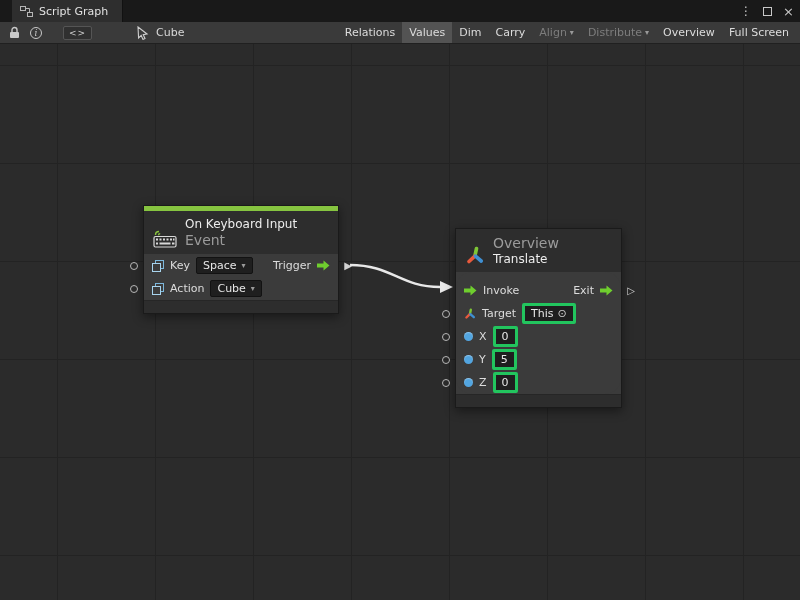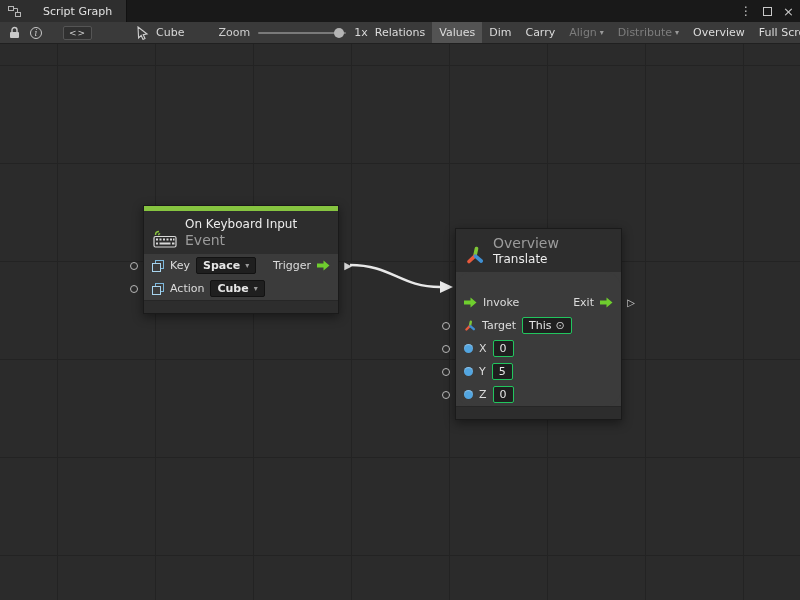--- a/index.html
+++ b/index.html
@@ -2,21 +2,21 @@
 <html style="--event-accent: #86c440; --flow-green: #6fce2e; --port-blue: #52a5e0; --wire: #e8e8e8;"><head>
 <meta charset="utf-8">
 <style>
   * { margin:0; padding:0; box-sizing:border-box; }
   html,body { width:800px; height:600px; overflow:hidden; }
   body { font-family:"DejaVu Sans","Liberation Sans",sans-serif; font-size:11px; color:#d8d8d8; background:#191919; }
   .window { position:relative; width:800px; height:600px; }
 
   
   .titlebar { position:absolute; top:0; left:0; right:0; height:22px; background:#191919; display:flex; align-items:stretch; }
-  .tab { display:flex; align-items:center; gap:22px; background:#2e2e2e; padding:0 14px 0 8px; border-right:1px solid #111; }
+  .tab { display:flex; align-items:center; gap:6px; background:#2e2e2e; padding:0 14px 0 8px; border-right:1px solid #111;margin-left:12px; }
   .tab-label { color:#e2e2e2; }
   .win-controls { position:absolute; right:6px; top:0; height:22px; display:flex; align-items:center; gap:11px; }
   .kebab { font-size:12px; color:#c8c8c8; }
   .maxbox { width:9px; height:9px; border:1px solid #c8c8c8; display:inline-block; }
   .closex { font-size:13px; color:#c8c8c8; line-height:1; }
 
   
   .toolbar { position:absolute; top:22px; left:0; right:0; height:22px; background:#3a3a3a; border-bottom:1px solid #202020; display:flex; align-items:center; padding:0 4px; }
   .tb-ic { display:inline-flex; align-items:center; justify-content:center; padding:0 5px; height:100%; }
   .info-circle { width:12px; height:12px; border:1px solid #c8c8c8; border-radius:50%; font-size:9px; color:#c8c8c8; display:inline-flex; align-items:center; justify-content:center; font-style:italic; font-family:"DejaVu Serif",serif; }
@@ -53,27 +53,27 @@
   .nrow { position:relative; display:flex; align-items:center; gap:6px; height:23px; padding:0 8px; }
   .sp { flex:1; }
   .rlabel { color:#dcdcdc; }
   .nfooter { height:13px; background:#2d2d2d; border-top:1px solid #262626; }
 
   .portc { position:absolute; left:-14px; top:50%; margin-top:-4px; width:8px; height:8px; border:1px solid #b7b7b7; border-radius:50%; background:transparent; }
   .port-tri { position:absolute; right:-14px; top:50%; transform:translateY(-50%); font-size:10px; color:#d2d2d2; line-height:1; }
   .bluedot { width:9px; height:9px; border-radius:50%; background:var(--port-blue,#52a5e0); box-shadow:inset 0 1px 1px rgba(255,255,255,.35); }
   .farrow path { fill:var(--flow-green,#6fce2e); }
 
-  .dropdown { display:inline-flex; align-items:center; gap:5px; background:#1f1f1f; border:1px solid #121212; border-radius:2px; padding:1px 6px; color:#e6e6e6;font-weight:bold; }
-  .vbox { display:inline-flex; align-items:center; gap:4px; background:#1f1f1f; border:1px solid #22c55e; border-radius:2px; padding:1px 6px; min-width:16px; justify-content:center; color:#e6e6e6; }
+  .dropdown { display:inline-flex; align-items:center; gap:5px; background:#1f1f1f; border:1px solid #121212; border-radius:2px; padding:1px 6px; color:#e6e6e6; }
+  .vbox { display:inline-flex; align-items:center; gap:4px; background:#1f1f1f; border:3px solid #22c55e; border-radius:2px; padding:1px 6px; min-width:16px; justify-content:center; color:#e6e6e6; }
   .thisdot { font-size:11px; color:#cfcfcf; }
 
   .node1 { left:143px; top:161px; width:196px; }
   .node2 { left:455px; top:184px; width:167px; }
-  .node2 .nbody { padding-top:19px;border-radius:16px; }
+  .node2 .nbody { padding-top:7px;border-radius:16px; }
 </style>
 </head>
 <body>
 
 <div class="window">
 
   <div class="titlebar">
     <div class="tab">
       <svg width="13" height="11" viewBox="0 0 13 11">
         <rect x="0.5" y="0.5" width="5" height="4" fill="none" stroke="#b5b5b5"></rect>
@@ -101,27 +101,20 @@
     </span>
     <span class="code-box">&lt;&gt;</span>
 
     <span class="cube-group">
       <svg width="14" height="14" viewBox="0 0 14 14">
         <path d="M2 1 L11 8 L7.2 8.6 L9 12.5 L7 13.4 L5.2 9.4 L2.6 12 Z" fill="none" stroke="#cfcfcf" stroke-width="1.1"></path>
       </svg>
       <span>Cube</span>
     </span>
 
-    <span class="zoom-group">
-      <span class="zoom-label">Zoom</span>
-      <span class="slider">
-        <span class="knob"></span>
-      </span>
-      <span>1x</span>
-    </span>
 
     <span class="right-group">
       <span class="tb-btn">
           <span>Relations</span>
         </span>
       <span class="tb-btn active">
           <span>Values</span>
         </span>
       <span class="tb-btn">
           <span>Dim</span>

